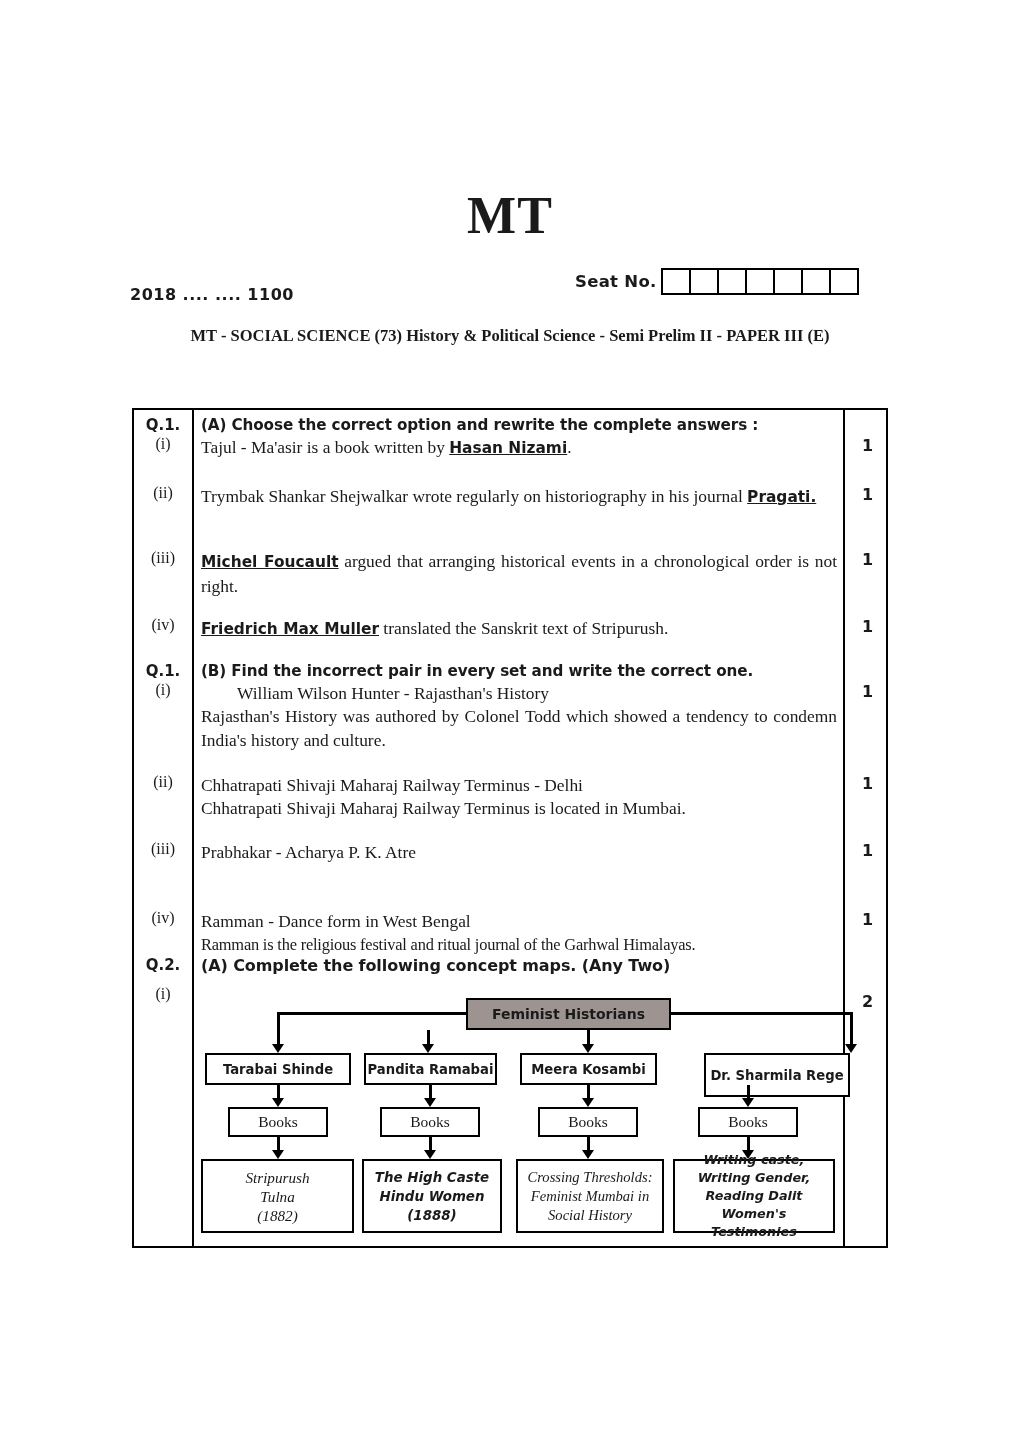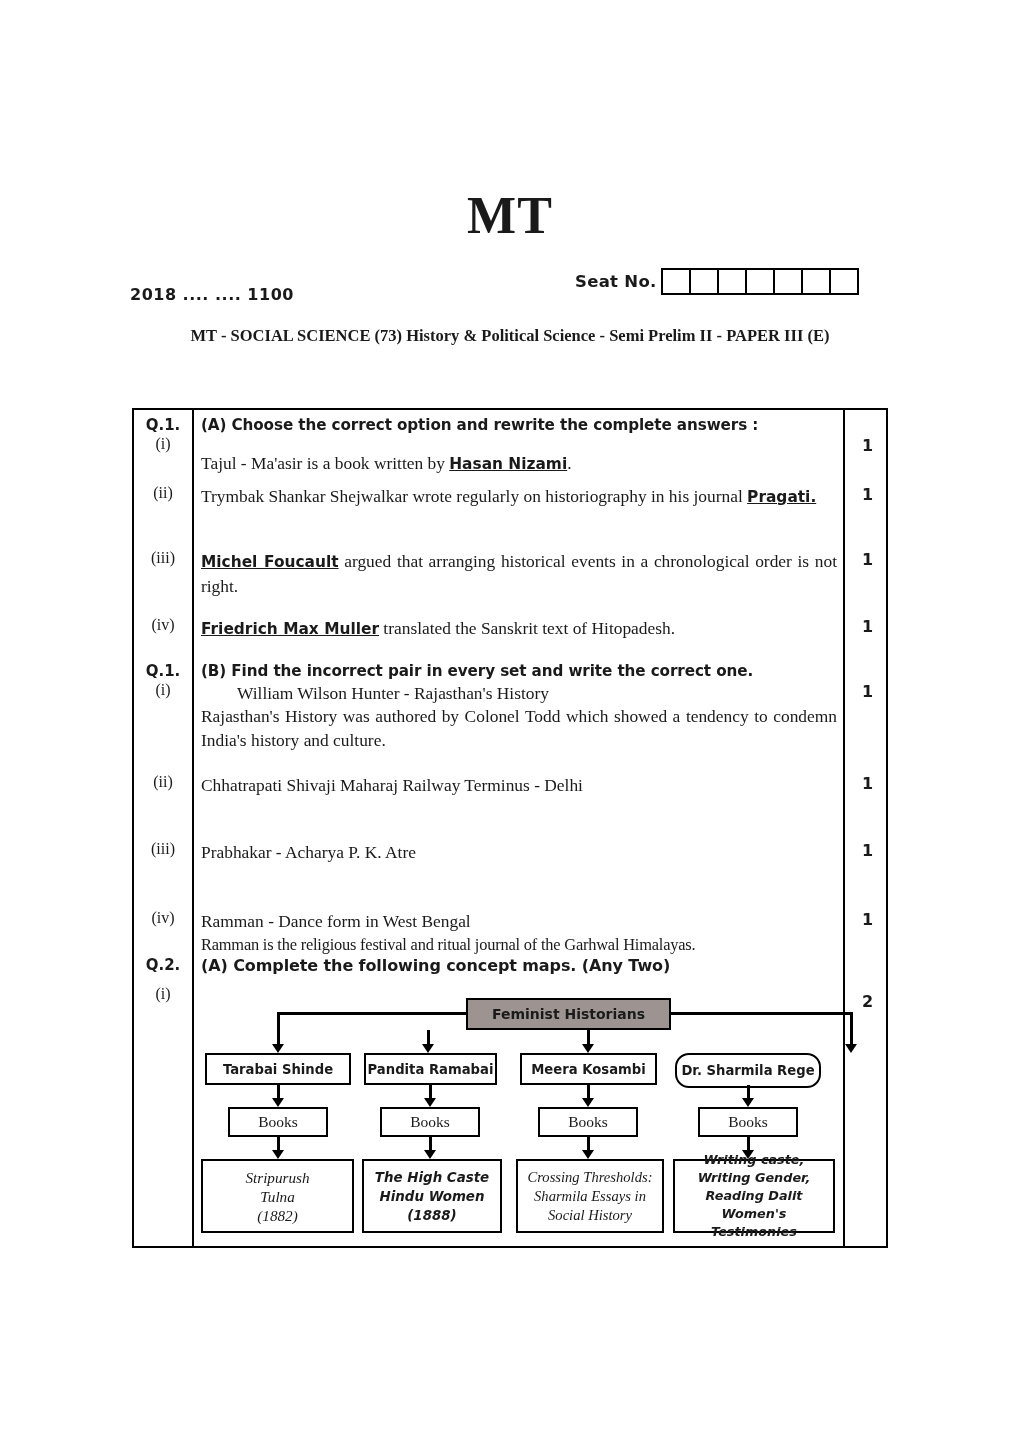--- a/index.html
+++ b/index.html
@@ -264,45 +264,46 @@
   <div class="subject-line">MT - SOCIAL SCIENCE (73) History &amp; Political Science - Semi Prelim II - PAPER III (E)</div>
 
   <div class="qtable">
     <div class="col-divider-left"></div>
     <div class="col-divider-right"></div>
 
     <div class="qnum" style="top:6px;">Q.1.</div>
     <div class="qhead" style="top:6px;left:67px;">(A) Choose the correct option and rewrite the complete answers :</div>
 
     <div class="rnum" style="top:25px;">(i)</div>
-    <div class="qtext nojust" style="top:42px;left:67px;"><span>Tajul - Ma'asir is a book written by </span><b>Hasan Nizami</b><span>.</span></div>
+    <div class="qtext nojust" style="top:26px;left:67px;"><span>Tajul - Ma'asir is a book written by </span><b>Hasan Nizami</b><span>.</span></div>
     <div class="mark" style="top:26px;">1</div>
 
     <div class="rnum" style="top:74px;">(ii)</div>
     <div class="qtext" style="top:75px;left:67px;"><span>Trymbak Shankar Shejwalkar wrote regularly on historiography in his journal </span><b>Pragati.</b></div>
     <div class="mark" style="top:75px;">1</div>
 
     <div class="rnum" style="top:139px;">(iii)</div>
     <div class="qtext" style="top:140px;left:67px;"><b>Michel Foucault</b><span> argued that arranging historical events in a chronological order is not right.</span></div>
     <div class="mark" style="top:140px;">1</div>
 
     <div class="rnum" style="top:206px;">(iv)</div>
-    <div class="qtext nojust" style="top:207px;left:67px;"><b>Friedrich Max Muller</b><span> translated the Sanskrit text of Hitopadesh.</span></div>
+    <div class="qtext nojust" style="top:207px;left:67px;"><b>Friedrich Max Muller</b><span> translated the Sanskrit text of Stripurush.</span></div>
     <div class="mark" style="top:207px;">1</div>
 
     <div class="qnum" style="top:252px;">Q.1.</div>
     <div class="qhead" style="top:252px;left:67px;">(B) Find the incorrect pair in every set and write the correct one.</div>
 
     <div class="rnum" style="top:271px;">(i)</div>
     <div class="qtext nojust" style="top:272px;left:67px;margin-left:36px;">William Wilson Hunter - Rajasthan's History</div>
     <div class="qtext" style="top:295px;left:67px;">Rajasthan's History was authored by Colonel Todd which showed a tendency to condemn India's history and culture.</div>
     <div class="mark" style="top:272px;">1</div>
 
     <div class="rnum" style="top:363px;">(ii)</div>
     <div class="qtext nojust" style="top:364px;left:67px;">Chhatrapati Shivaji Maharaj Railway Terminus - Delhi</div>
+    <div class="qtext nojust" style="top:387px;left:67px;">Chhatrapati Shivaji Maharaj Railway Terminus is located in Mumbai.</div>
     <div class="mark" style="top:364px;">1</div>
 
     <div class="rnum" style="top:430px;">(iii)</div>
     <div class="qtext nojust" style="top:431px;left:67px;">Prabhakar - Acharya P. K. Atre</div>
     <div class="mark" style="top:431px;">1</div>
 
     <div class="rnum" style="top:499px;">(iv)</div>
     <div class="qtext nojust" style="top:500px;left:67px;">Ramman - Dance form in West Bengal</div>
     <div class="qtext nojust tight" style="top:523px;left:67px;">Ramman is the religious festival and ritual journal of the Garhwal Himalayas.</div>
     <div class="mark" style="top:500px;">1</div>
@@ -327,21 +328,21 @@
 
       <div class="cline" style="left:393px;top:40px;width:2.5px;height:16px;"></div>
       <div class="varrow" style="left:388px;top:54px;"></div>
 
       <div class="cline" style="left:656px;top:22px;width:2.5px;height:34px;"></div>
       <div class="varrow" style="left:651px;top:54px;"></div>
 
       <div class="cbox name" style="left:11px;top:63px;width:146px;height:32px;">Tarabai Shinde</div>
       <div class="cbox name" style="left:170px;top:63px;width:133px;height:32px;">Pandita Ramabai</div>
       <div class="cbox name" style="left:326px;top:63px;width:137px;height:32px;">Meera Kosambi</div>
-      <div class="cbox name" style="left:481px;top:63px;width:146px;height:35px;border-radius:14px;">Dr. Sharmila Rege</div>
+      <div class="cbox name" style="left:510px;top:63px;width:146px;height:44px;">Dr. Sharmila Rege</div>
 
       <div class="cline" style="left:83px;top:95px;width:2.5px;height:15px;"></div>
       <div class="varrow" style="left:78px;top:108px;"></div>
 
       <div class="cline" style="left:235px;top:95px;width:2.5px;height:15px;"></div>
       <div class="varrow" style="left:230px;top:108px;"></div>
 
       <div class="cline" style="left:393px;top:95px;width:2.5px;height:15px;"></div>
       <div class="varrow" style="left:388px;top:108px;"></div>
 
@@ -372,21 +373,21 @@
       </div>
 
       <div class="cbox title bold" style="left:168px;top:169px;width:140px;height:74px;">
         <span>The High Caste</span>
         <span>Hindu Women</span>
         <span>(1888)</span>
       </div>
 
       <div class="cbox title" style="left:322px;top:169px;width:148px;height:74px;font-size:14.6px;text-align:right;">
         <span>Crossing Thresholds:</span>
-        <span>Sharmila Essays in</span>
+        <span>Feminist Mumbai in</span>
         <span>Social History</span>
       </div>
 
       <div class="cbox title bold tight4" style="left:479px;top:169px;width:162px;height:74px;">
         <span>Writing caste,</span>
         <span>Writing Gender,</span>
         <span>Reading Dalit</span>
         <span>Women's Testimonies</span>
       </div>
 

